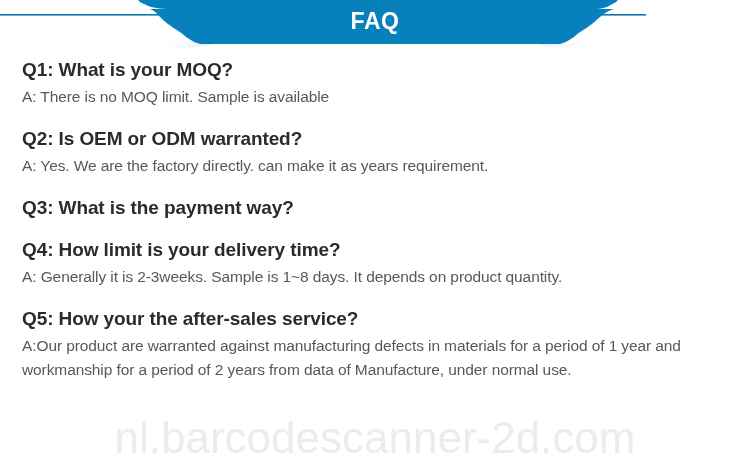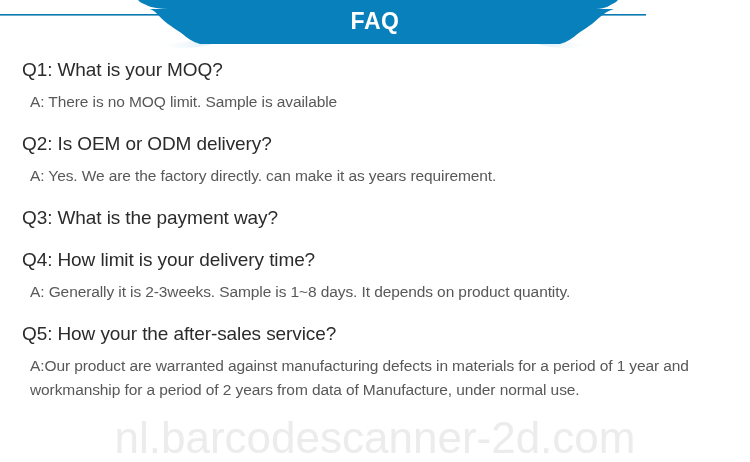--- a/index.html
+++ b/index.html
@@ -51,31 +51,31 @@
     width: 714px;
   }
   .faq-item {
     margin-bottom: 17px;
   }
   .faq-item:last-child {
     margin-bottom: 0;
   }
   .faq-question {
     font-size: 19px;
-    font-weight: normal;
+    font-weight: bold;
     color: #2b2b2b;
     line-height: 25px;
     margin: 0 0 3px 0;
     letter-spacing: -0.1px;
   }
   .faq-answer {
     font-size: 15.5px;
     color: #585858;
     line-height: 24px;
-    margin: 8px;
+    margin: 0;
     letter-spacing: -0.1px;
   }
 
   
   .watermark {
     position: absolute;
     left: 0;
     top: 414px;
     width: 750px;
     text-align: center;
@@ -138,21 +138,21 @@
 </div>
 
 <div class="faq-list">
 
   <div class="faq-item">
     <p class="faq-question">Q1: What is your MOQ?</p>
     <p class="faq-answer">A: There is no MOQ limit. Sample is available</p>
   </div>
 
   <div class="faq-item">
-    <p class="faq-question">Q2: Is OEM or ODM delivery?</p>
+    <p class="faq-question">Q2: Is OEM or ODM warranted?</p>
     <p class="faq-answer">A: Yes. We are the factory directly. can make it as years requirement.</p>
   </div>
 
   <div class="faq-item">
     <p class="faq-question">Q3: What is the payment way?</p>
   </div>
 
   <div class="faq-item">
     <p class="faq-question">Q4: How limit is your delivery time?</p>
     <p class="faq-answer">A: Generally it is 2-3weeks. Sample is 1~8 days. It depends on product quantity.</p>

